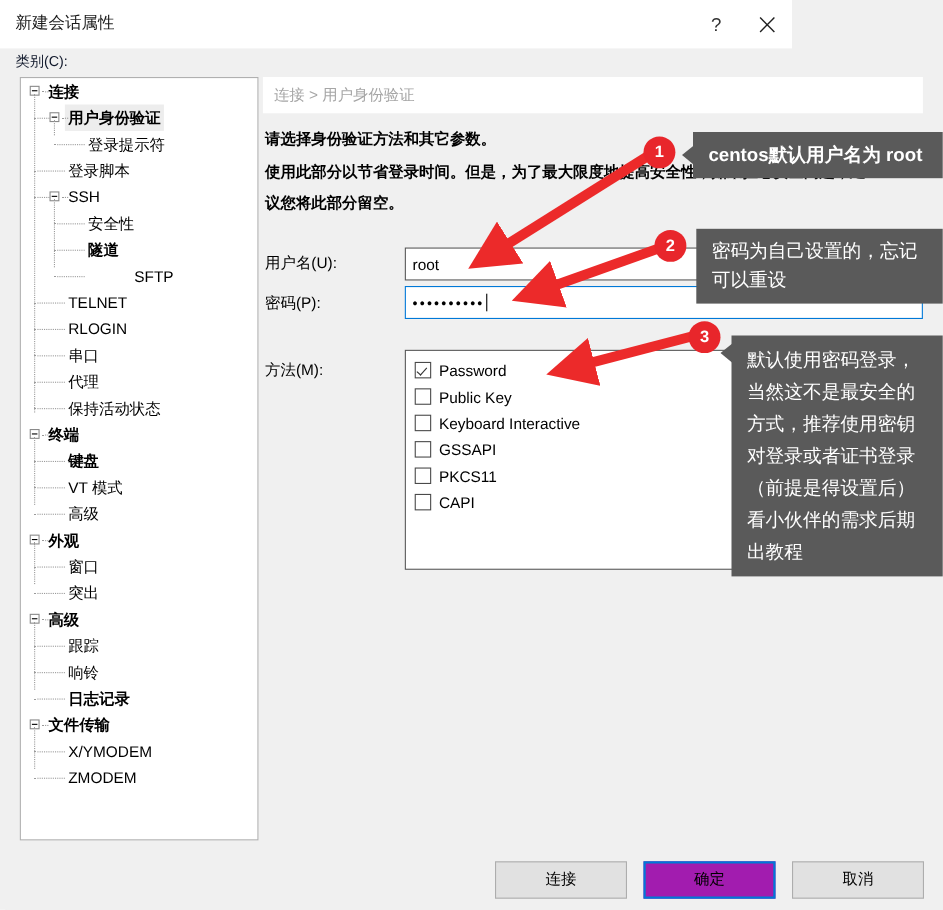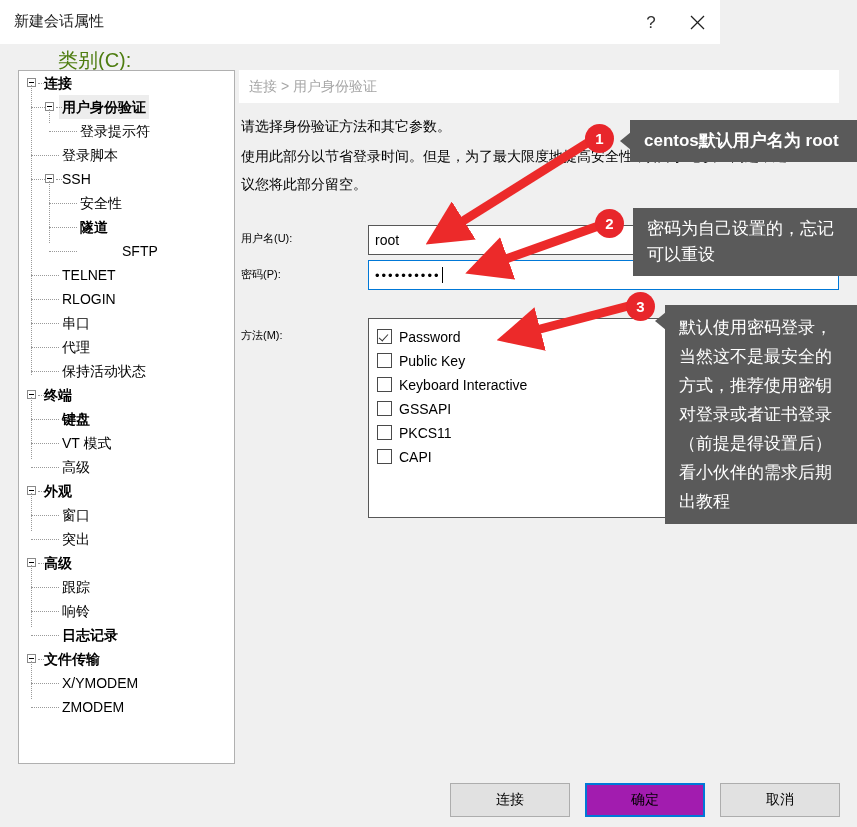--- a/index.html
+++ b/index.html
@@ -56,24 +56,23 @@
     cursor: default;
   }
   #help-btn { right: 46px; }
   #close-btn { right: 0; }
   #close-btn svg { display: block; }
 
   
   #category-label {
     position: absolute;
     left: 14px; top: 47px;
-    font-size: 20px;
-    color: #4d7c0f;
-    white-space: nowrap;
-    margin-left: 44px;
+    font-size: 13px;
+    color: #0f172a;
+    white-space: nowrap;
   }
 
   
   #tree-panel {
     position: absolute;
     left: 18px; top: 70px;
     width: 215px; height: 692px;
     background: #ffffff;
     border: 1px solid #b0b0b0;
     overflow: hidden;
@@ -138,29 +137,30 @@
     font-size: 14px;
     color: #a6a6a6;
     white-space: nowrap;
   }
   .desc-line {
     position: absolute;
     left: 2px;
     font-size: 14px;
     color: #000;
     white-space: nowrap;
+    font-weight: bold;
   }
   #desc1 { top: 48px; }
   #desc2 { top: 78px; }
   #desc3 { top: 106px; }
 
   .field-label {
     position: absolute;
     left: 2px;
-    font-size: 11px;
+    font-size: 14px;
     color: #000;
     white-space: nowrap;
   }
   #label-user { top: 161px; }
   #label-pass { top: 197px; }
   #label-method { top: 258px; }
 
   .textfield {
     position: absolute;
     left: 129px;

